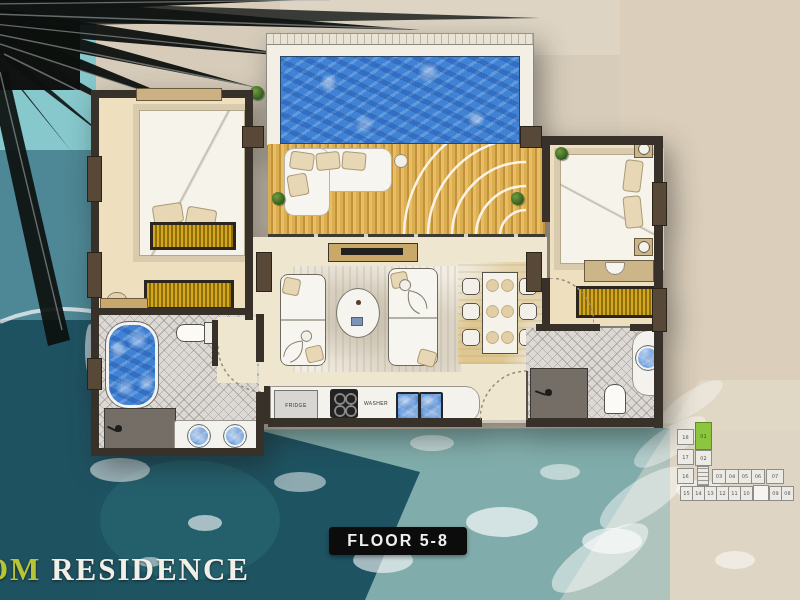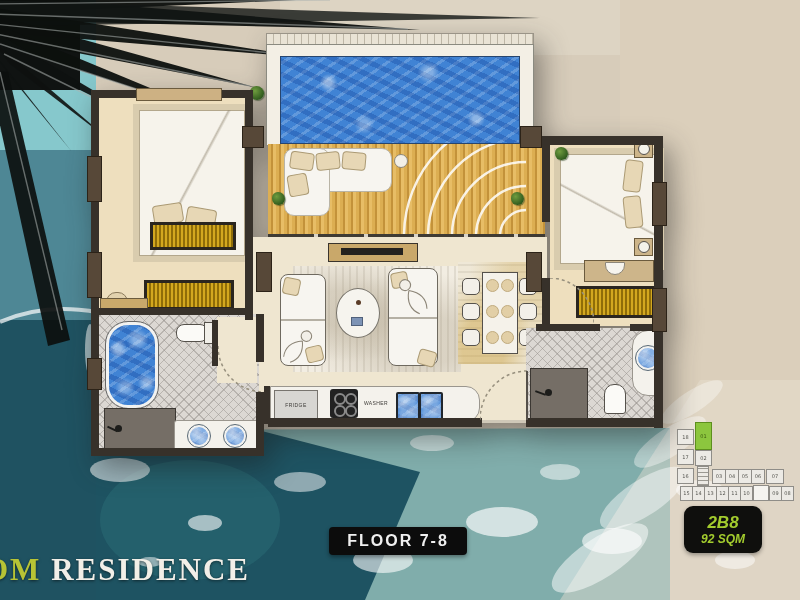--- a/index.html
+++ b/index.html
@@ -327,27 +327,23 @@
     <div class="kp" style="left:32px;top:66px;width:11px;height:13px;">13</div>
     <div class="kp" style="left:44px;top:66px;width:11px;height:13px;">12</div>
     <div class="kp" style="left:56px;top:66px;width:11px;height:13px;">11</div>
     <div class="kp" style="left:68px;top:66px;width:11px;height:13px;">10</div>
     <div class="kp" style="left:81px;top:65px;width:14px;height:14px;background:#f5f4f0;"></div>
     <div class="kp" style="left:97px;top:66px;width:11px;height:13px;">09</div>
     <div class="kp" style="left:109px;top:66px;width:11px;height:13px;">08</div>
   </div>
 
   <div id="floor-badge">
-    <span>FLOOR 7-8</span>
+    <span>FLOOR 5-8</span>
   </div>
 
-  <div id="unit-badge">
-    <span class="code">2B8</span>
-    <span class="area">92 SQM</span>
-  </div>
 
   <div id="brand">
     <span class="pfx">OM</span>
     <span> </span>
     <span class="nm">RESIDENCE</span>
   </div>
 
 </div>
 
 </body></html>

